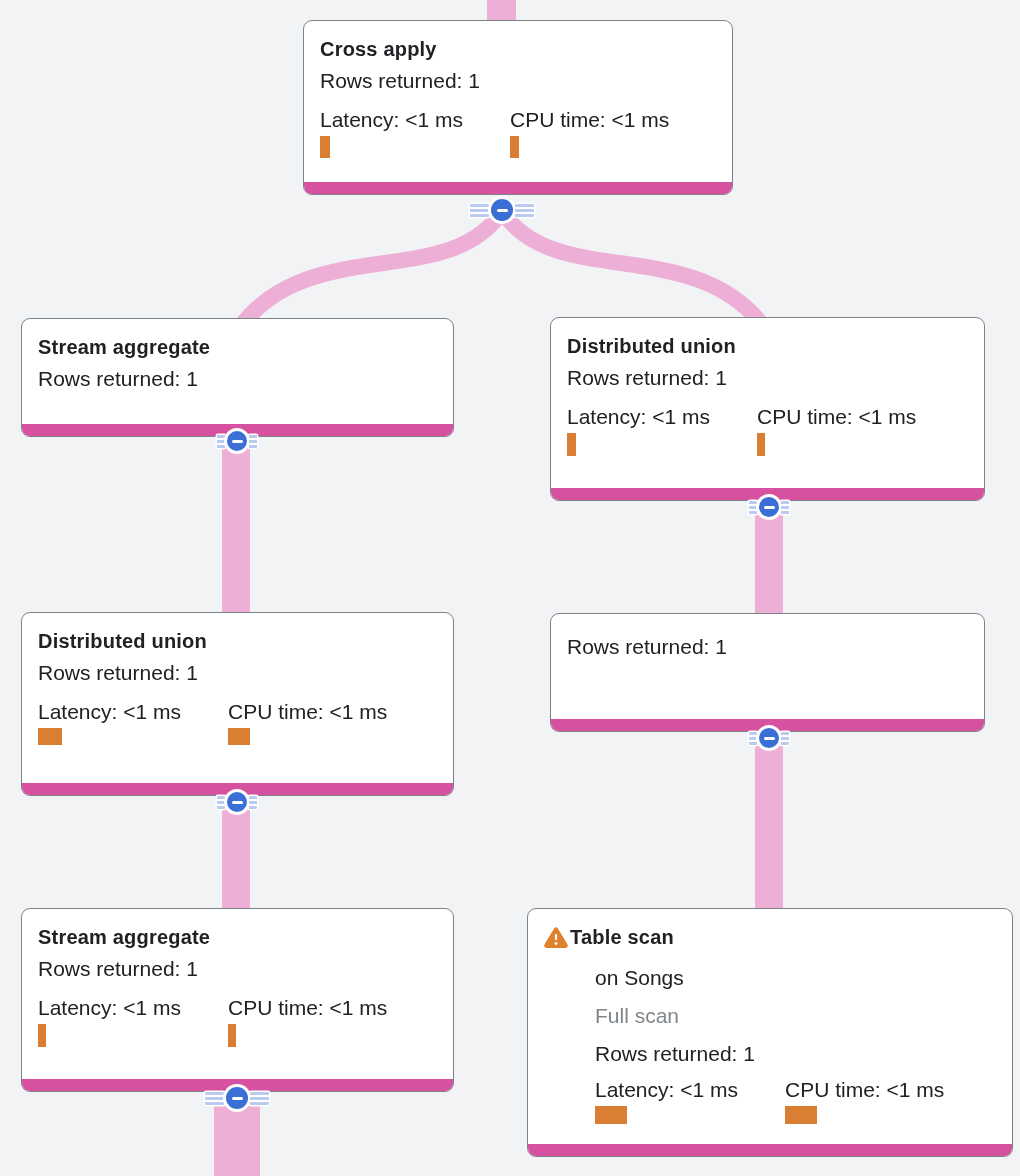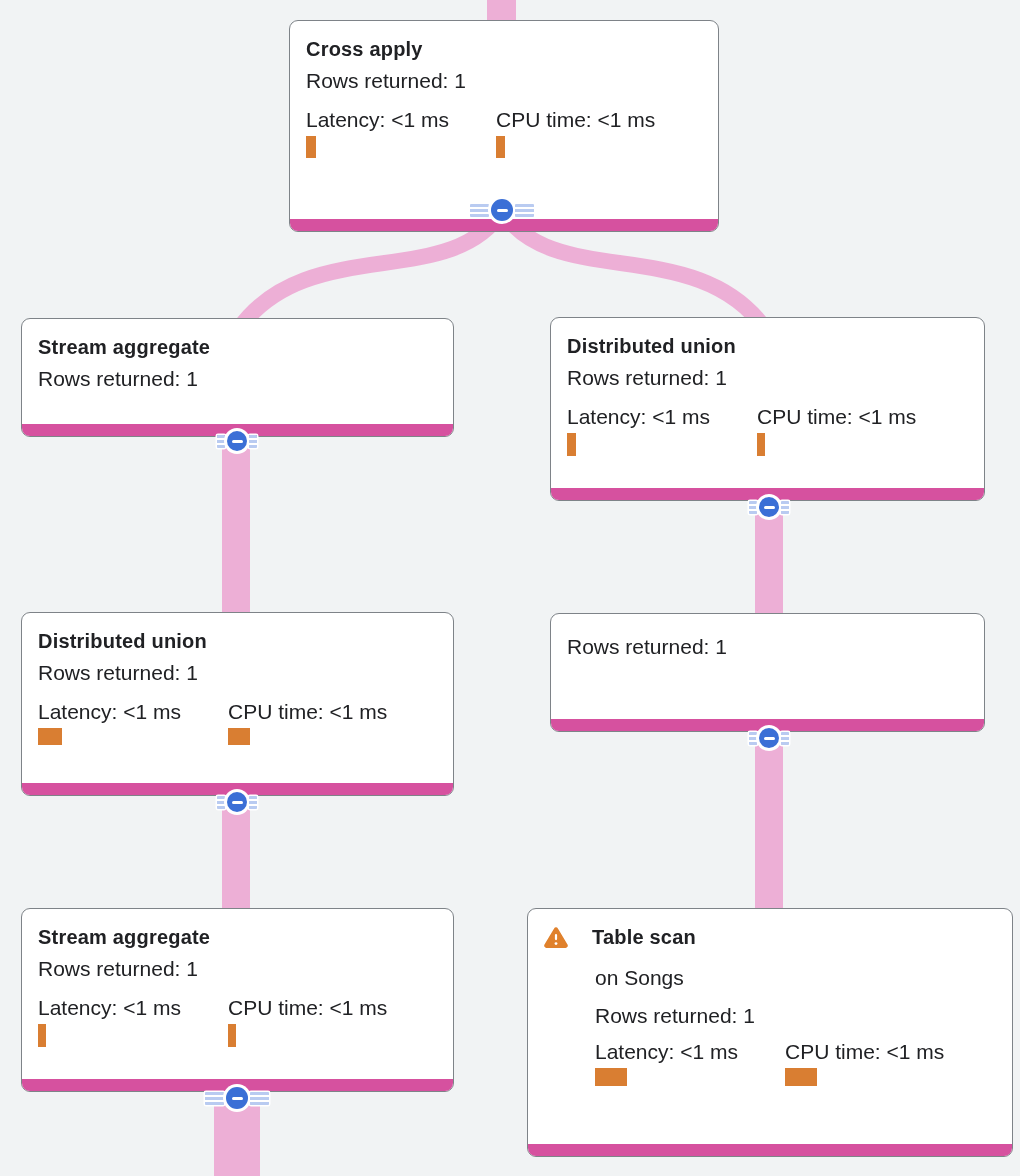--- a/index.html
+++ b/index.html
@@ -34,21 +34,21 @@
   .node-title{font-size:20px;font-weight:600;letter-spacing:.2px;line-height:27px;color:var(--text-primary)}
   .node-line{font-size:21px;line-height:22px;margin-top:7px;color:var(--text-primary)}
   .node-line.muted{color:var(--text-secondary)}
   .stats{display:flex;margin-top:17px}
   .stat{width:190px}
   .stat-label{font-size:21px;line-height:22px;color:var(--text-primary)}
   .stat-bar{background:var(--metric-orange);margin-top:5px}
   .node-accent{height:12px;margin-top:auto;background:var(--accent-magenta);flex:none}
 
   
-  .title-row{display:flex;align-items:center;gap:24px}
+  .title-row{display:flex;align-items:center;gap:2px}
   .warning-icon{width:24px;height:21px;flex:none;display:block}
   .indent{margin-left:51px}
   .indent .node-line{margin-top:16px}
   .indent .stats{margin-top:14px}
 
   
   .collapse-btn{
     position:absolute;z-index:3;transform:translate(-50%,-50%);
     display:flex;align-items:center;cursor:pointer;
   }
@@ -75,21 +75,21 @@
   <svg id="curves" width="1020" height="1176" viewBox="0 0 1020 1176">
     <path d="M 502 211 C 450 292, 307 232, 238 330" fill="none" style="stroke:var(--edge-pink)" stroke-width="16"></path>
     <path d="M 502 211 C 554 292, 697 232, 766 330" fill="none" style="stroke:var(--edge-pink)" stroke-width="16"></path>
   </svg>
   <div class="edge" style="left:222px;top:441px;width:28px;height:180px"></div>
   <div class="edge" style="left:222px;top:802px;width:28px;height:115px"></div>
   <div class="edge" style="left:214px;top:1098px;width:46px;height:78px"></div>
   <div class="edge" style="left:755px;top:507px;width:28px;height:112px"></div>
   <div class="edge" style="left:755px;top:738px;width:28px;height:175px"></div>
 
-  <div class="node" style="left:289px;top:20px;width:430px;height:212px">
+  <div class="node" style="left:303px;top:20px;width:430px;height:175px">
     <div class="node-body">
       <div class="node-title">Cross apply</div>
       <div class="node-line">Rows returned: 1</div>
       <div class="stats">
         <div class="stat">
           <div class="stat-label">Latency: &lt;1 ms</div>
           <div class="stat-bar" style="width: 10px; height: 22px;"></div>
         </div>
         <div class="stat">
           <div class="stat-label">CPU time: &lt;1 ms</div>
@@ -174,20 +174,21 @@
       <div class="title-row">
         <svg class="warning-icon" viewBox="0 0 24 21">
           <path d="M13.9 1.4 a2.2 2.2 0 0 0 -3.8 0 L0.5 17.6 a2.2 2.2 0 0 0 1.9 3.3 h19.2 a2.2 2.2 0 0 0 1.9 -3.3 Z" style="fill:var(--warning-orange)"></path>
           <rect x="10.9" y="7" width="2.2" height="6.2" rx="1.1" fill="#ffffff"></rect>
           <circle cx="12" cy="16.6" r="1.4" fill="#ffffff"></circle>
         </svg>
         <div class="node-title">Table scan</div>
       </div>
       <div class="indent">
         <div class="node-line">on Songs</div>
+        <div class="node-line muted">Full scan</div>
         <div class="node-line">Rows returned: 1</div>
         <div class="stats">
           <div class="stat">
             <div class="stat-label">Latency: &lt;1 ms</div>
             <div class="stat-bar" style="width: 32px; height: 18px;"></div>
           </div>
           <div class="stat">
             <div class="stat-label">CPU time: &lt;1 ms</div>
             <div class="stat-bar" style="width: 32px; height: 18px;"></div>
           </div>

